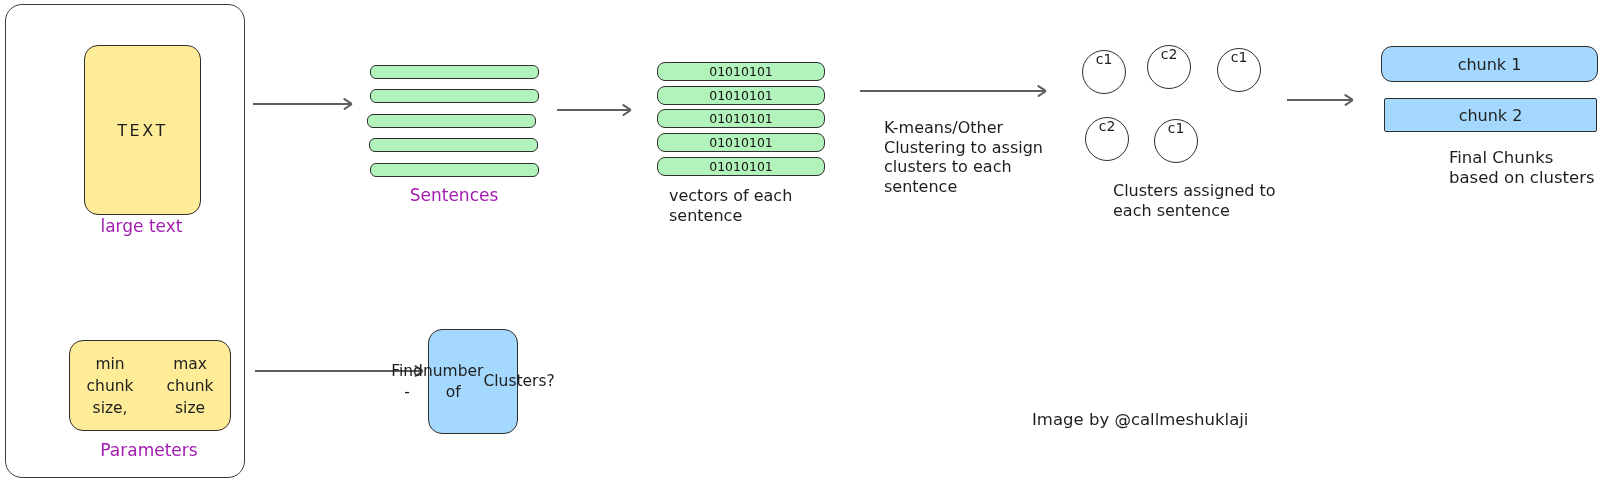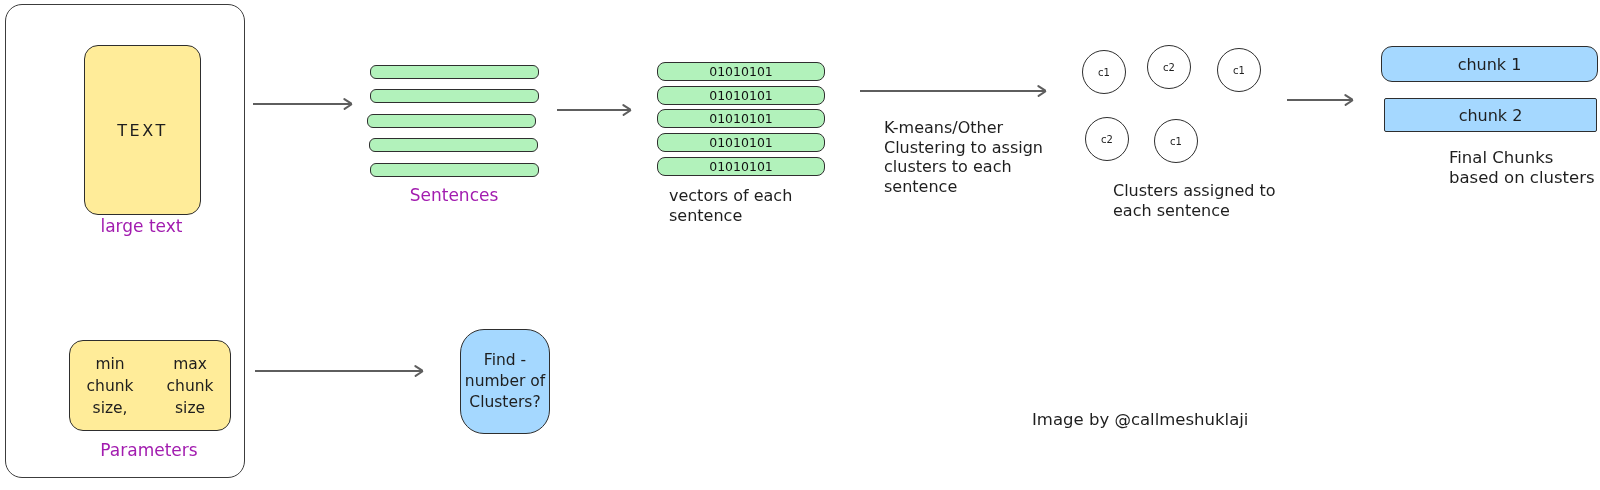--- a/index.html
+++ b/index.html
@@ -47,33 +47,33 @@
     left:657px; width:166px; height:17px;
     background:#b2f2bb; border:1.3px solid #2f2f2f; border-radius:8px;
     display:flex; align-items:center; justify-content:center;
     font-size:12.5px; color:#111;
   }
 
   
   .circle {
     width:42px; height:42px; border-radius:50%;
     background:#ffffff; border:1.5px solid #2e2e2e;
-    display:flex; align-items:center; justify-content:center; font-size:10px;
+    display:flex; justify-content:center; font-size:14px;
   }
 
   
   .bbox {
     background:#a5d8ff; border:1.4px solid #2e2e2e;
     display:flex; align-items:center; justify-content:center; text-align:center;
   }
   .chunk1 { left:1381px; top:46px; width:215px; height:34px; border-radius:11px; font-size:16px; }
   .chunk2 { left:1384px; top:98px; width:211px; height:32px; border-radius:2px; font-size:16px; }
   .find-box {
-    left:460px; top:329px; width:88px; height:103px; border-radius:24px;
-    flex-direction:column; font-size:15.5px; line-height:21px;
+    left:428px; top:329px; width:88px; height:103px; border-radius:14px;
+    flex-direction:row; font-size:15.5px; line-height:21px;
   }
 
   
   .arrow { position:absolute; height:1.6px; background:#5e5e5e; }
   .arrow::before, .arrow::after {
     content:""; position:absolute; right:0; top:0; width:10px; height:1.5px;
     background:#5e5e5e; transform-origin:100% 50%; border-radius:1px;
   }
   .arrow::before { transform:rotate(33deg); }
   .arrow::after  { transform:rotate(-33deg); }

